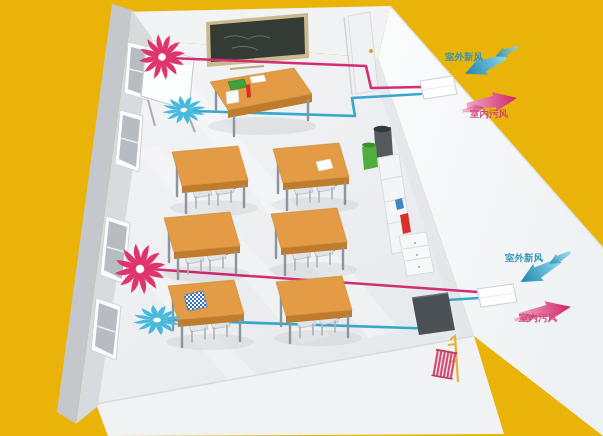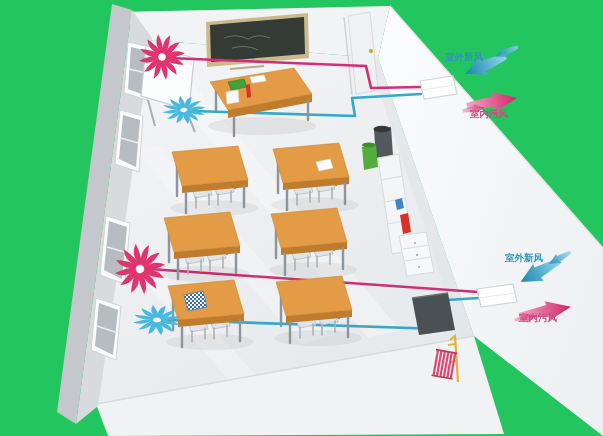--- a/index.html
+++ b/index.html
@@ -5,21 +5,21 @@
   :root{
     --fresh_air:#45b9de; --fresh_air_light:#8ed6ec; --fresh_air_deep:#1d86ae; --fresh_text:#2f94bb;
     --exhaust_air:#e0346f; --exhaust_air_light:#f2a8c6; --exhaust_air_deep:#cf2367; --exhaust_text:#d04a80;
     --duct_fresh:#35a8cc; --duct_exhaust:#d22e74;
     --desk_top:#e39b45; --desk_side:#bf7c2c; --desk_leg:#8d959c;
     --board_face:#343b35; --board_frame:#cbb98e;
     --bin_green:#53ad3c; --accent_red:#d8302a; --accent_blue:#3e86c8;
     --radiator_pink:#d84a72; --pipe_yellow:#e2b33c; --checker_blue:#2e6fc0;
   }
   html,body{margin:0;padding:0;background:#fff;}
-  .stage{width:603px;height:436px;position:relative;background:#22c55e;overflow:hidden;
+  .stage{width:603px;height:436px;position:relative;background:#eab308;overflow:hidden;
          font-family:"DejaVu Sans","Liberation Sans",sans-serif;}
   .air-label{font-size:9.5px;font-weight:bold;text-anchor:middle;}
   .lbl-fresh{fill:var(--fresh_text);}
   .lbl-exhaust{fill:var(--exhaust_text);}
   .duct{fill:none;stroke-width:2.6;stroke-linejoin:round;stroke-linecap:round;}
   .duct-ex{stroke:var(--duct_exhaust);}
   .duct-fr{stroke:var(--duct_fresh);}
   .fan-ex{fill:var(--exhaust_air);}
   .fan-fr{fill:var(--fresh_air);}
   .desk-top{fill:var(--desk_top);stroke:#c9882f;stroke-width:0.6;}

